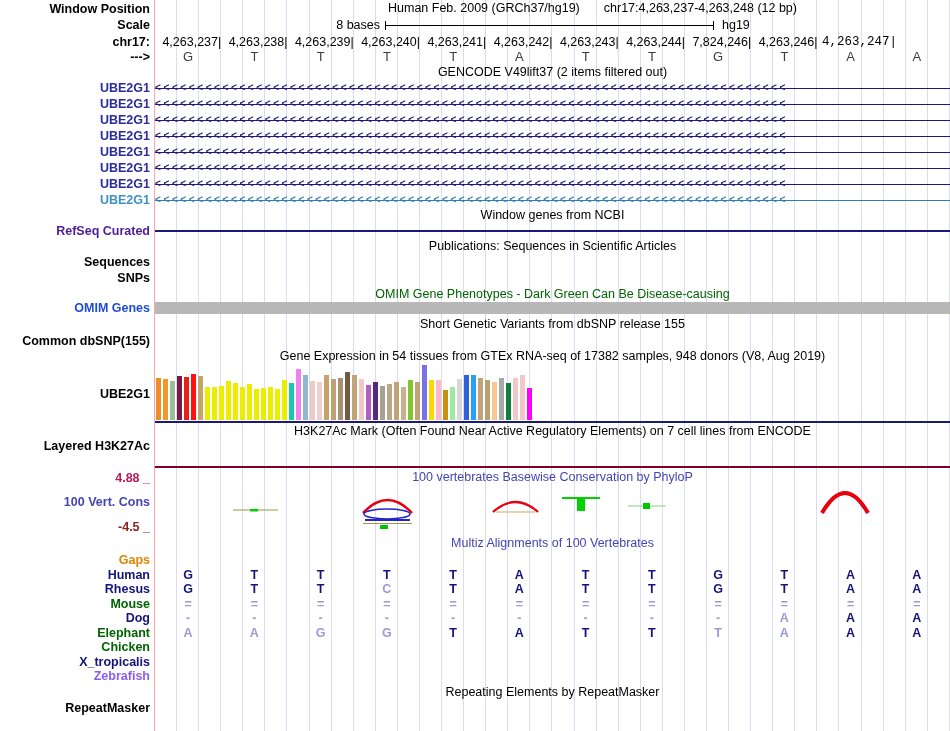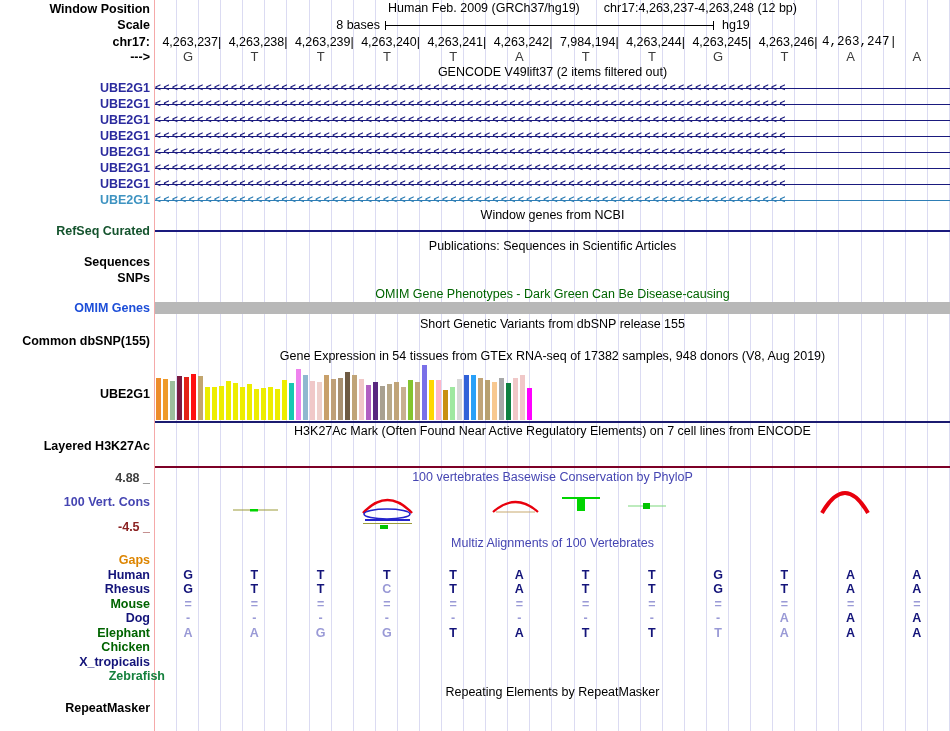--- a/index.html
+++ b/index.html
@@ -54,23 +54,23 @@
 <div id="ruler"></div>
 <div class="abs" style="left:722px;top:18px">hg19</div>
 <div class="gut" style="top:35px">chr17:</div>
 <div id="positions">
     <span style="left: 0px;">4,263,237|</span>
     <span style="left: 66.25px;">4,263,238|</span>
     <span style="left: 132.5px;">4,263,239|</span>
     <span style="left: 198.75px;">4,263,240|</span>
     <span style="left: 265px;">4,263,241|</span>
     <span style="left: 331.25px;">4,263,242|</span>
-    <span style="left: 397.5px;">7,984,194|</span>
+    <span style="left: 397.5px;">4,263,243|</span>
     <span style="left: 463.75px;">4,263,244|</span>
-    <span style="left: 530px;">4,263,245|</span>
+    <span style="left: 530px;">7,824,246|</span>
     <span style="left: 596.25px;">4,263,246|</span>
     <span style="left: 667px; font-family: Liberation Mono, monospace;">4,263,247|</span>
   </div>
 <div class="gut" style="top:50px">---&gt;</div>
 <div id="bases" class="cellrow" style="top:50px">
     <span>G</span>
     <span>T</span>
     <span>T</span>
     <span>T</span>
     <span>T</span>
@@ -121,21 +121,21 @@
       <span class="arrows">&lt;&lt;&lt;&lt;&lt;&lt;&lt;&lt;&lt;&lt;&lt;&lt;&lt;&lt;&lt;&lt;&lt;&lt;&lt;&lt;&lt;&lt;&lt;&lt;&lt;&lt;&lt;&lt;&lt;&lt;&lt;&lt;&lt;&lt;&lt;&lt;&lt;&lt;&lt;&lt;&lt;&lt;&lt;&lt;&lt;&lt;&lt;&lt;&lt;&lt;&lt;&lt;&lt;&lt;&lt;&lt;&lt;&lt;&lt;&lt;&lt;&lt;&lt;&lt;&lt;&lt;&lt;&lt;&lt;&lt;&lt;&lt;&lt;&lt;&lt;</span>
     </div>
     <div class="gut" style="top: 193px; color: rgb(62, 147, 193);">UBE2G1</div>
     <div class="aline" style="top: 192px; color: rgb(46, 126, 181);">
       <i class="hline"></i>
       <span class="arrows">&lt;&lt;&lt;&lt;&lt;&lt;&lt;&lt;&lt;&lt;&lt;&lt;&lt;&lt;&lt;&lt;&lt;&lt;&lt;&lt;&lt;&lt;&lt;&lt;&lt;&lt;&lt;&lt;&lt;&lt;&lt;&lt;&lt;&lt;&lt;&lt;&lt;&lt;&lt;&lt;&lt;&lt;&lt;&lt;&lt;&lt;&lt;&lt;&lt;&lt;&lt;&lt;&lt;&lt;&lt;&lt;&lt;&lt;&lt;&lt;&lt;&lt;&lt;&lt;&lt;&lt;&lt;&lt;&lt;&lt;&lt;&lt;&lt;&lt;&lt;</span>
     </div>
   </div>
 
 <div class="ttl" style="top:209px">Window genes from NCBI</div>
-<div class="gut" style="top:224px;color:#14532d">RefSeq Curated</div>
+<div class="gut" style="top:224px;color:#4c1d95">RefSeq Curated</div>
 <div class="hr" style="top:230px;height:1.6px;background:#1A1A7E"></div>
 
 <div class="ttl" style="top:240px">Publications: Sequences in Scientific Articles</div>
 <div class="gut" style="top:255px">Sequences</div>
 <div class="gut" style="top:271px">SNPs</div>
 
 <div class="ttl" style="top:288px;color:#006400">OMIM Gene Phenotypes - Dark Green Can Be Disease-causing</div>
 <div class="gut" style="top:301px;color:#1d4ed8">OMIM Genes</div>
 <div class="hr" style="top:302px;height:12px;background:#B8B8B8"></div>
 
@@ -199,21 +199,21 @@
     <i style="left: 358px; height: 42px; background: rgb(240, 200, 200);"></i>
     <i style="left: 365px; height: 45px; background: rgb(240, 200, 200);"></i>
     <i style="left: 372px; height: 32px; background: rgb(255, 0, 255);"></i>
   </div>
 <div class="hr" style="top:421px;height:2.4px;background:#1B1B70"></div>
 
 <div class="ttl" style="top:425px">H3K27Ac Mark (Often Found Near Active Regulatory Elements) on 7 cell lines from ENCODE</div>
 <div class="gut" style="top:439px">Layered H3K27Ac</div>
 <div class="hr" style="top:466px;height:2px;background:#7D0026"></div>
 
-<div class="gut" style="top:471px;color:#404040">4.88 _</div>
+<div class="gut" style="top:471px;color:#be185d">4.88 _</div>
 <div class="ttl" style="top:471px;color:#4545B2">100 vertebrates Basewise Conservation by PhyloP</div>
 <div class="gut" style="top:495px;color:#4545B2">100 Vert. Cons</div>
 <div class="gut" style="top:520px;color:#8B2222">-4.5 _</div>
 <svg id="cons" width="950" height="731">
     <line x1="233" x2="278" y1="510" y2="510" stroke="#9B9B3A" stroke-width="1.2"></line>
     <rect x="250" y="509" width="8" height="2.5" fill="#00D400"></rect>
     <path d="M 363 513 Q 387.5 487 412 513" fill="none" stroke="#E8000D" stroke-width="2.5"></path>
     <ellipse cx="387" cy="514" rx="23" ry="5" fill="none" stroke="#2424CC" stroke-width="1.6"></ellipse>
     <line x1="365" x2="410" y1="520" y2="520" stroke="#2424CC" stroke-width="2"></line>
     <line x1="363" x2="412" y1="523.5" y2="523.5" stroke="#9B9B3A" stroke-width="1.2"></line>
@@ -342,21 +342,21 @@
       <span></span>
       <span></span>
       <span></span>
       <span></span>
       <span></span>
       <span></span>
       <span></span>
       <span></span>
       <span></span>
     </div>
-    <div class="gut" style="top: 669.4px; color: #15803d; margin-left: 15px;">Zebrafish</div>
+    <div class="gut" style="top: 669.4px; color: #8b5cf6;">Zebrafish</div>
     <div class="cellrow algn" style="top: 669.4px;">
       <span></span>
       <span></span>
       <span></span>
       <span></span>
       <span></span>
       <span></span>
       <span></span>
       <span></span>
       <span></span>

